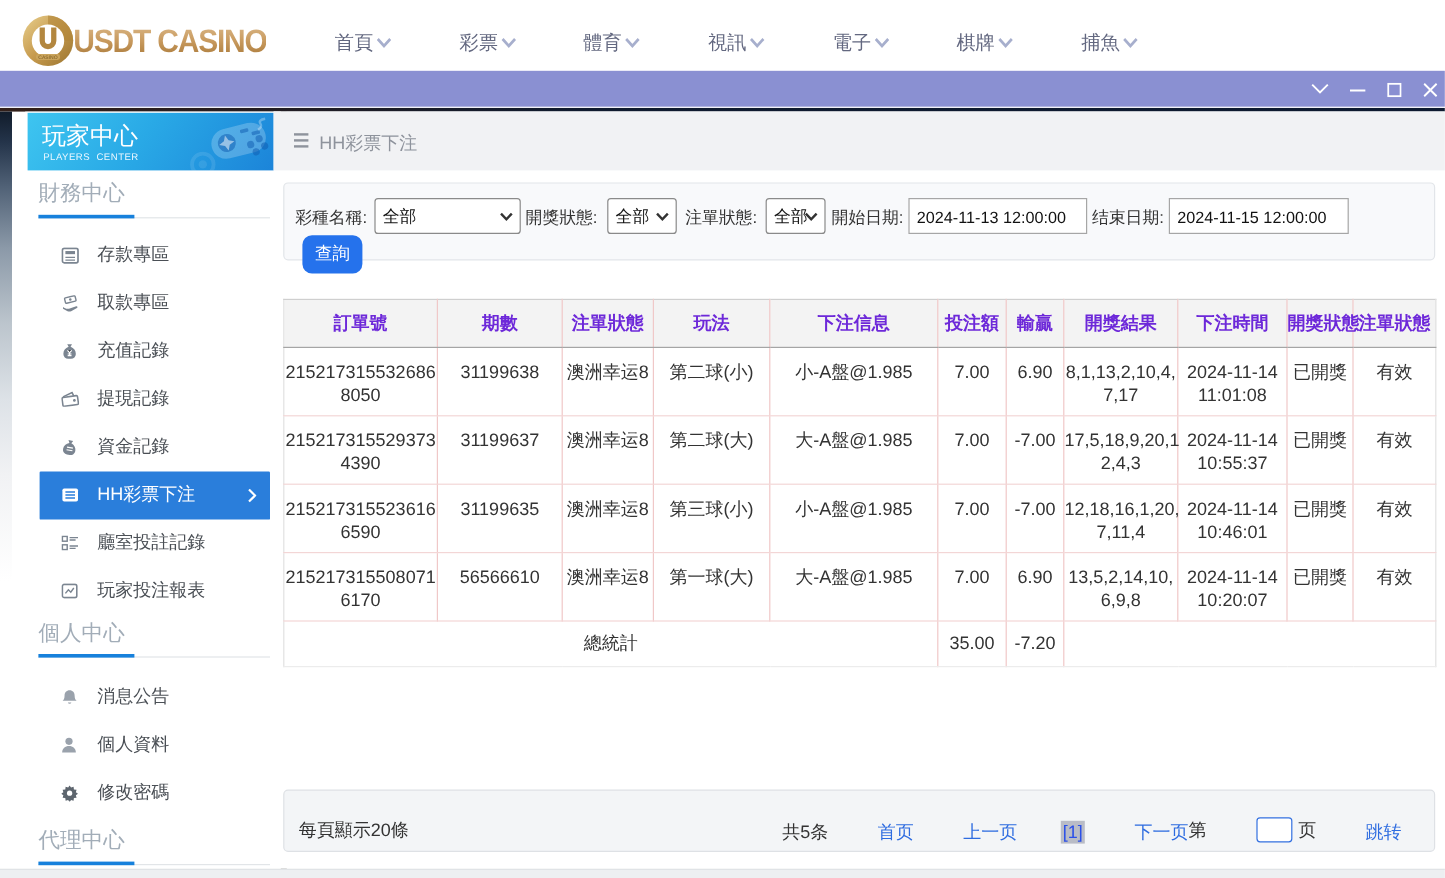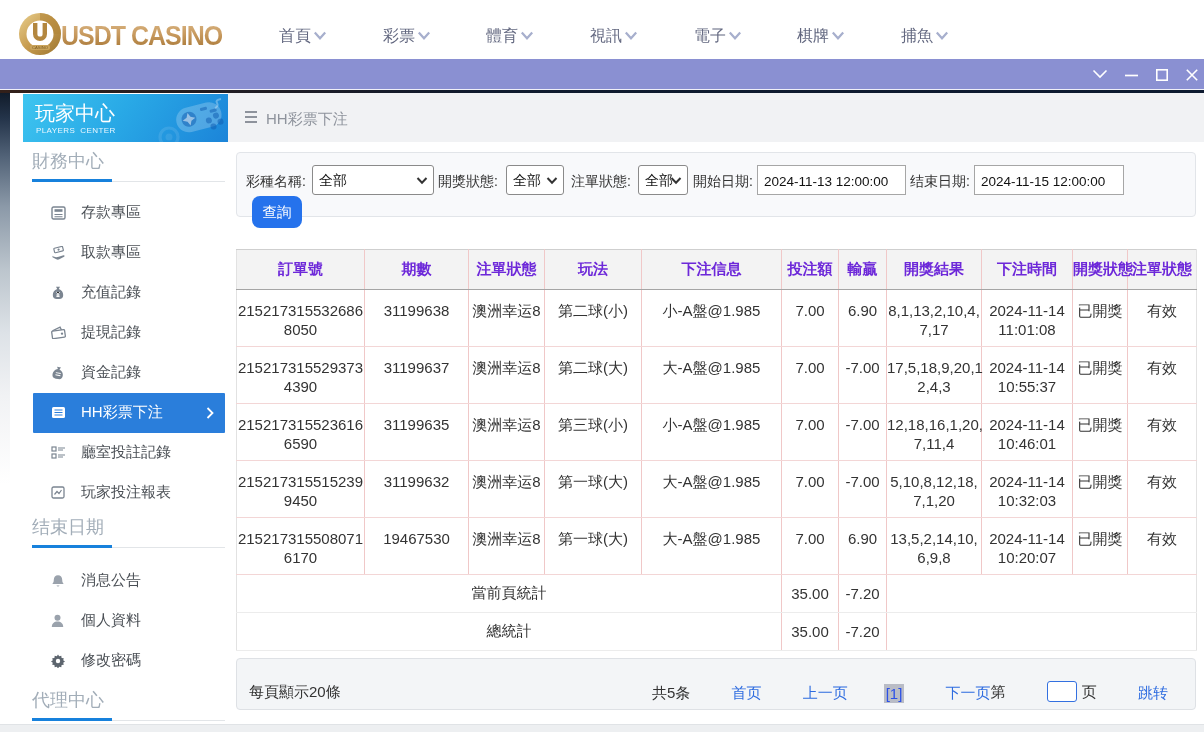--- a/index.html
+++ b/index.html
@@ -157,21 +157,21 @@
       <circle cx="13" cy="11" r="9" fill="none" stroke="rgba(255,255,255,0.10)" stroke-width="3.2"></circle>
       <circle cx="13" cy="11" r="3.5" fill="rgba(255,255,255,0.09)"></circle>
     </svg>
     <div class="t1">玩家中心</div>
     <div class="t2">PLAYERS&nbsp; CENTER</div>
   </div>
   <div class="stitle" style="top:56px">財務中心</div>
   <div class="sline" style="top:87px">
       <i></i>
     </div>
-  <div class="stitle" style="top:422px">结束日期</div>
+  <div class="stitle" style="top:422px">個人中心</div>
   <div class="sline" style="top:453px">
       <i></i>
     </div>
   <div class="stitle" style="top:595px">代理中心</div>
   <div class="sline" style="top:626px">
       <i></i>
     </div>
   <div id="menus">
       <div class="mitem" style="top:100px">
         <svg width="15" height="14" viewBox="0 0 15 14">
@@ -370,52 +370,33 @@
           <td>第三球(小)</td>
           <td>小-A盤@1.985</td>
           <td>7.00</td>
           <td>-7.00</td>
           <td>12,18,16,1,20,<br>7,11,4</td>
           <td>2024-11-14<br>10:46:01</td>
           <td>已開獎</td>
           <td class="rb">有效</td>
         </tr>
         <tr class="data">
-          <td class="lb">215217315515239<br>9450</td>
-          <td>31199632</td>
-          <td>澳洲幸运8</td>
-          <td>第一球(大)</td>
-          <td>大-A盤@1.985</td>
-          <td>7.00</td>
-          <td>-7.00</td>
-          <td>5,10,8,12,18,<br>7,1,20</td>
-          <td>2024-11-14<br>10:32:03</td>
-          <td>已開獎</td>
-          <td class="rb">有效</td>
-        </tr>
-        <tr class="data">
           <td class="lb">215217315508071<br>6170</td>
-          <td>19467530</td>
+          <td>56566610</td>
           <td>澳洲幸运8</td>
           <td>第一球(大)</td>
           <td>大-A盤@1.985</td>
           <td>7.00</td>
           <td>6.90</td>
           <td>13,5,2,14,10,<br>6,9,8</td>
           <td>2024-11-14<br>10:20:07</td>
           <td>已開獎</td>
           <td class="rb">有效</td>
         </tr>
         <tr class="sum">
-          <td colspan="5" class="lb">當前頁統計</td>
-          <td>35.00</td>
-          <td>-7.20</td>
-          <td colspan="4" class="rb">&nbsp;</td>
-        </tr>
-        <tr class="sum">
           <td colspan="5" class="lb">總統計</td>
           <td>35.00</td>
           <td>-7.20</td>
           <td colspan="4" class="rb">&nbsp;</td>
         </tr>
       </tbody>
   </table>
   <div id="pager">
     <div class="lft">每頁顯示20條</div>
     <div class="rgt"><span style="color:#333">共5条</span>&nbsp;<a>首页</a> <a>上一页</a><span class="cur">[1]</span>&nbsp;<a>下一页</a>第 <input style=""> 页 <a>跳转</a></div>

